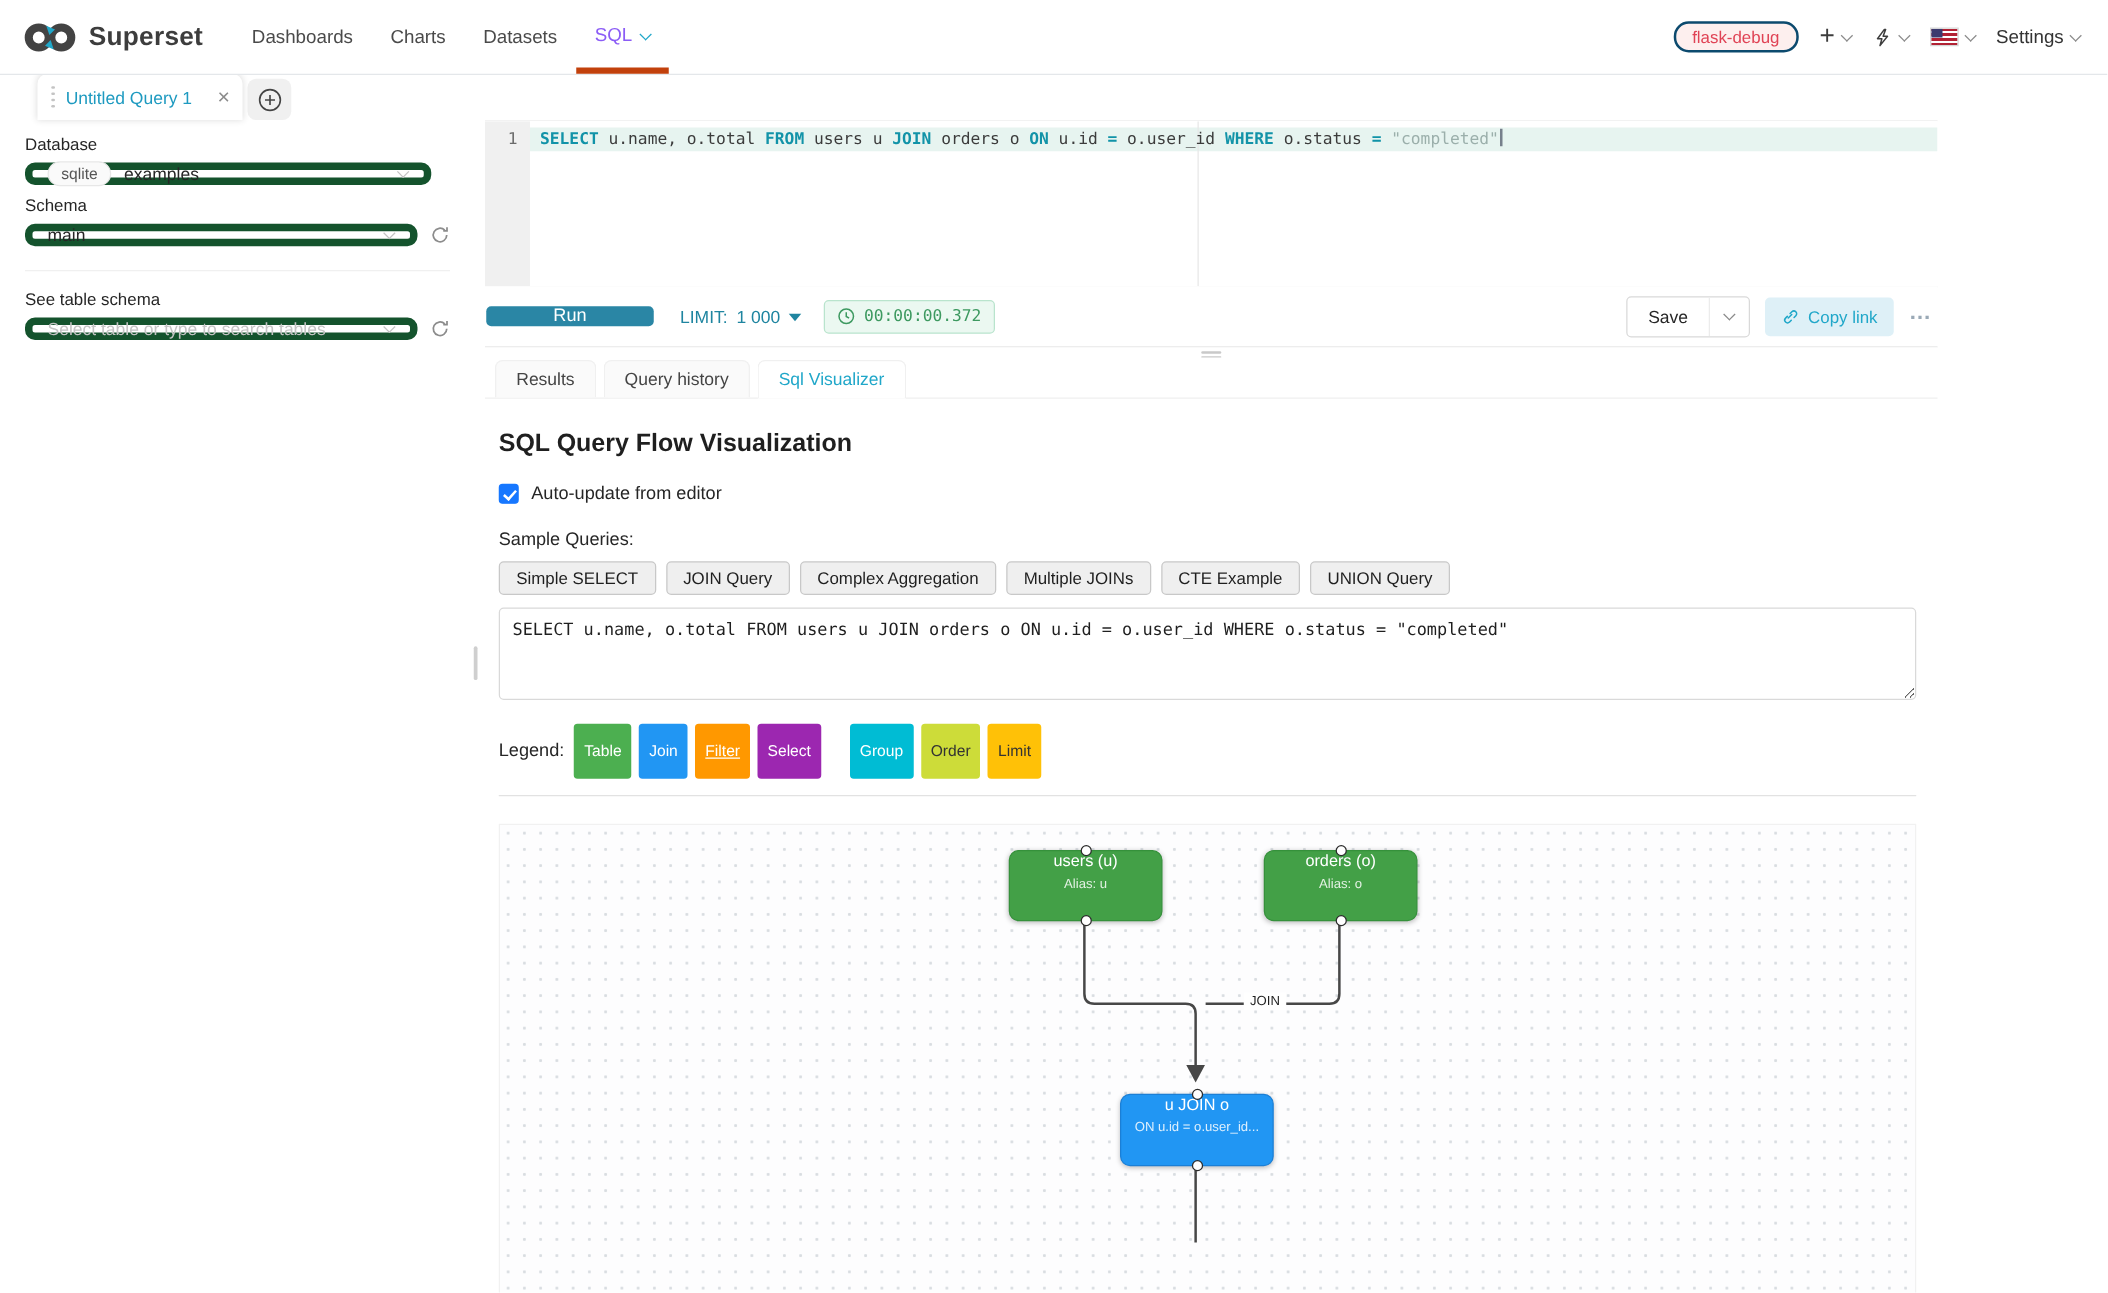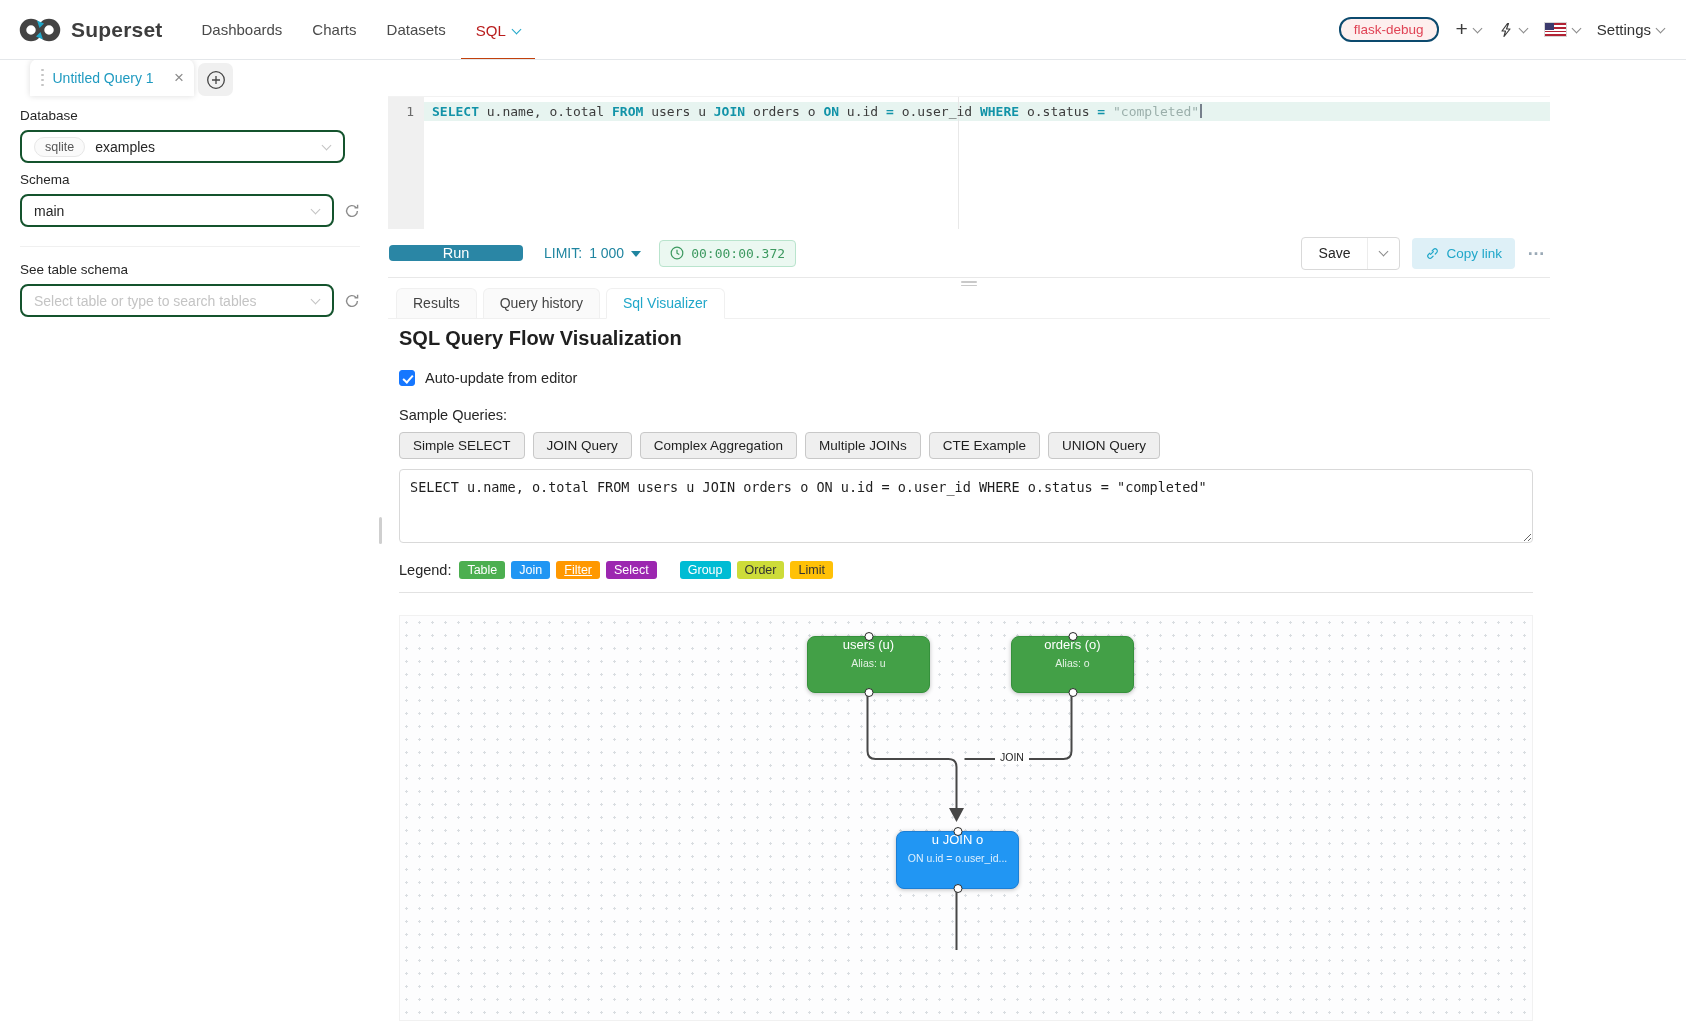--- a/index.html
+++ b/index.html
@@ -8,21 +8,21 @@
     background:#fff;font-family:"Liberation Sans",sans-serif;color:#262626;
     -webkit-font-smoothing:antialiased;
   }
   
   .navbar{position:absolute;top:0;left:0;right:0;height:59px;background:#fff;
     border-bottom:1px solid #e4e7ea;display:flex;align-items:stretch;z-index:20}
   .brand{display:flex;align-items:center;gap:9px;margin-left:18px}
   .brand-name{font-size:21px;font-weight:bold;color:#3d3d3d;letter-spacing:.2px}
   .nav-items{display:flex;align-items:stretch;margin-left:24px}
   .nav-item{display:flex;align-items:center;gap:7px;padding:0 15px;font-size:15px;color:#4a4a4a;cursor:pointer}
-  .nav-item.active{color:#b91c1c;border-bottom:1px solid #c2410c;padding-top:3px}
+  .nav-item.active{color:#8b5cf6;border-bottom:5px solid #c2410c;padding-top:3px}
   .nav-right{margin-left:auto;display:flex;align-items:center;gap:17px;margin-right:22px}
   .env-badge{color:#e04355;background:#fdefee;border:2px solid #0c4a6e;border-radius:12px;
     padding:3px 13px;font-size:13.5px}
   .icon-pair{display:flex;align-items:center;gap:6px;cursor:pointer}
   .plus-glyph{font-size:21px;color:#3d3d3d;line-height:1;margin-top:-2px}
   .settings-label{font-size:15px;color:#333}
   .chev{display:inline-block;width:6px;height:6px;border-right:1.5px solid #8a8a8a;
     border-bottom:1.5px solid #8a8a8a;transform:rotate(45deg);margin-top:-3px}
   .chev-teal{border-color:#20a7c9}
   .flag{position:relative;width:21px;height:13px;border:1px solid #d7d7d7;
@@ -39,21 +39,21 @@
   .qtab-label{font-size:14px;color:#1e9ac0;white-space:nowrap}
   .close-x{font-size:17px;color:#8c8c8c;margin-left:4px;line-height:1;cursor:pointer}
   .plus-tab{position:absolute;left:198px;top:4px;width:35px;height:33px;background:#f0f0f0;
     border-radius:7px;display:flex;align-items:center;justify-content:center;cursor:pointer}
 
   
   .sidebar{position:absolute;top:96px;left:0;width:380px;bottom:0;background:#fff;
     padding:12px 20px 0;box-sizing:border-box}
   .field-label{font-size:13.5px;color:#262626;margin:0 0 7px}
   .sel-row{display:flex;align-items:center;gap:10px}
-  .select{width:325px;height:33px;border:2px solid #14532d;border-radius:8px;background:#fff;
+  .select{width:325px;height:18px;border:6px solid #14532d;border-radius:8px;background:#fff;
     display:flex;align-items:center;padding:0 12px;box-sizing:border-box;position:relative;cursor:pointer}
   .select .chev{position:absolute;right:13px;border-color:#c3c3c3}
   .engine-pill{background:#fafafa;border:1px solid #e7e7e7;border-radius:11px;padding:2px 10px;
     font-size:12.5px;color:#565656;margin-right:10px}
   .select-value{font-size:14px;color:#262626}
   .ph{color:#c4c4c4;font-size:14px}
   .side-divider{border:none;border-top:1px solid #f0f0f0;margin:19px 0 15px}
   .mt16{margin-top:9px}
   .refresh-btn{display:flex;align-items:center;cursor:pointer}
 
@@ -102,38 +102,38 @@
   .south{position:absolute;top:181px;left:0;width:1162px;bottom:0;background:#fff}
   .pane-grip{position:absolute;top:1px;left:50%;transform:translateX(-50%);display:flex;
     flex-direction:column;gap:2px;cursor:row-resize;padding:2px 6px}
   .pane-grip i{width:16px;height:1.5px;background:#c9c9c9;border-radius:1px}
   .stabs{display:flex;gap:6px;padding:10px 0 0 8px;border-bottom:1px solid #f0f0f0}
   .stab{padding:6px 16px 7px;font-size:14px;background:#fafafa;border:1px solid #f0f0f0;
     border-bottom:none;border-radius:6px 6px 0 0;color:#444;cursor:pointer}
   .stab.active{background:#fff;color:#20a7c9;border:1px solid #f0f0f0;border-bottom:1px solid #fff;
     margin-bottom:-1px}
   .viz{padding:0 11px}
-  .viz-title{margin:8px 0 0;font-size:20px;font-weight:bold;color:#1f1f1f}
+  .viz-title{margin:25px 0 0;font-size:20px;font-weight:bold;color:#1f1f1f}
   .cb-row{margin-top:20px;display:flex;align-items:center;gap:10px;cursor:pointer}
   .checkbox{width:16px;height:16px;border-radius:3px;border:1px solid #1677ff;background:#fff;
     position:relative;box-sizing:border-box}
   .checkbox.checked{background:#1677ff}
   .checkbox.checked::after{content:'';position:absolute;left:4.5px;top:1.5px;width:4px;height:8px;
     border-right:2px solid #fff;border-bottom:2px solid #fff;transform:rotate(42deg)}
   .cb-label{font-size:14.5px;color:#262626}
   .samples-label{margin-top:21px;font-size:14.5px;color:#262626}
   .sample-row{margin-top:9px;display:flex;gap:8px}
   .sample-btn{padding:5px 13px;font-size:13.5px;font-family:inherit;background:#efefef;
     border:1px solid #c8c8c8;border-radius:4px;color:#1f1f1f;cursor:pointer}
   .sql-input{margin-top:10px;width:1134px;height:74px;box-sizing:border-box;border:1px solid #d9d9d9;
     border-radius:4px;padding:8px 10px;font-family:"DejaVu Sans Mono",monospace;font-size:13.5px;
     color:#1f1f1f;resize:both;line-height:1.45}
   .legend-row{margin-top:14px;display:flex;align-items:center;gap:8px}
   .legend-label{font-size:14.5px;color:#262626}
-  .lbadge{padding:2px 8px;border-radius:3px;font-size:12.5px}
+  .lbadge{padding:15px 8px;border-radius:3px;font-size:12.5px}
   .viz-hr{border:none;border-top:1px solid #e2e2e2;margin:13px 0 0;width:1134px}
 
   
   .canvas{position:relative;margin-top:22px;width:1134px;height:406px;background-color:#fdfdfe;
     background-image:radial-gradient(circle,#d9dde1 1px,transparent 1.3px);background-size:13px 13px;
     border:1px solid #f1f1f1;box-sizing:border-box;overflow:hidden}
   .edges{position:absolute;left:0;top:0;pointer-events:none}
   .flow-node{position:absolute;width:121px;height:55px;border-radius:8px;color:#fff;text-align:center;
     box-shadow:0 1px 4px rgba(0,0,0,.25);cursor:grab}
   #node-users{left:407px;top:20px;border:1px solid #35913b}

